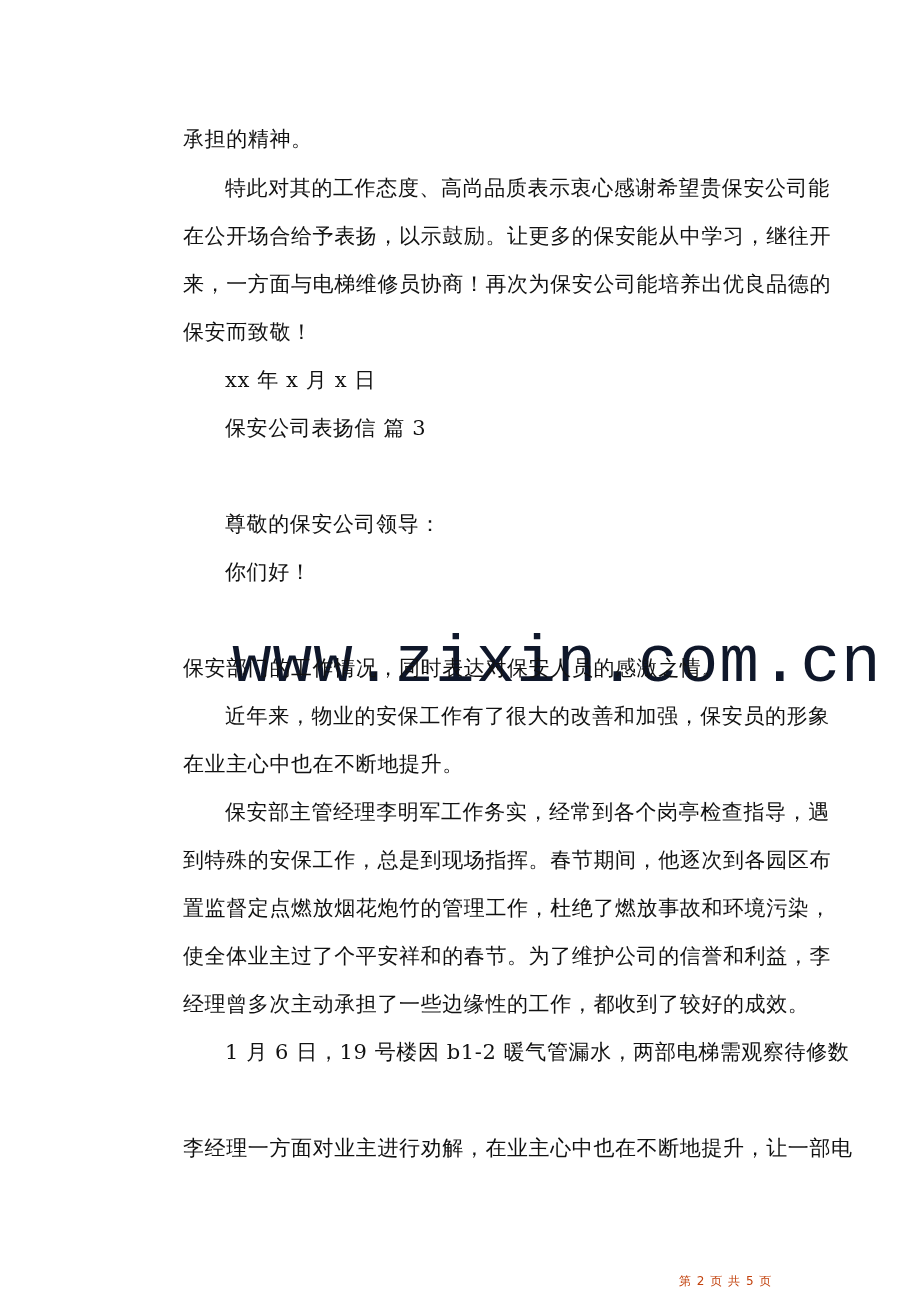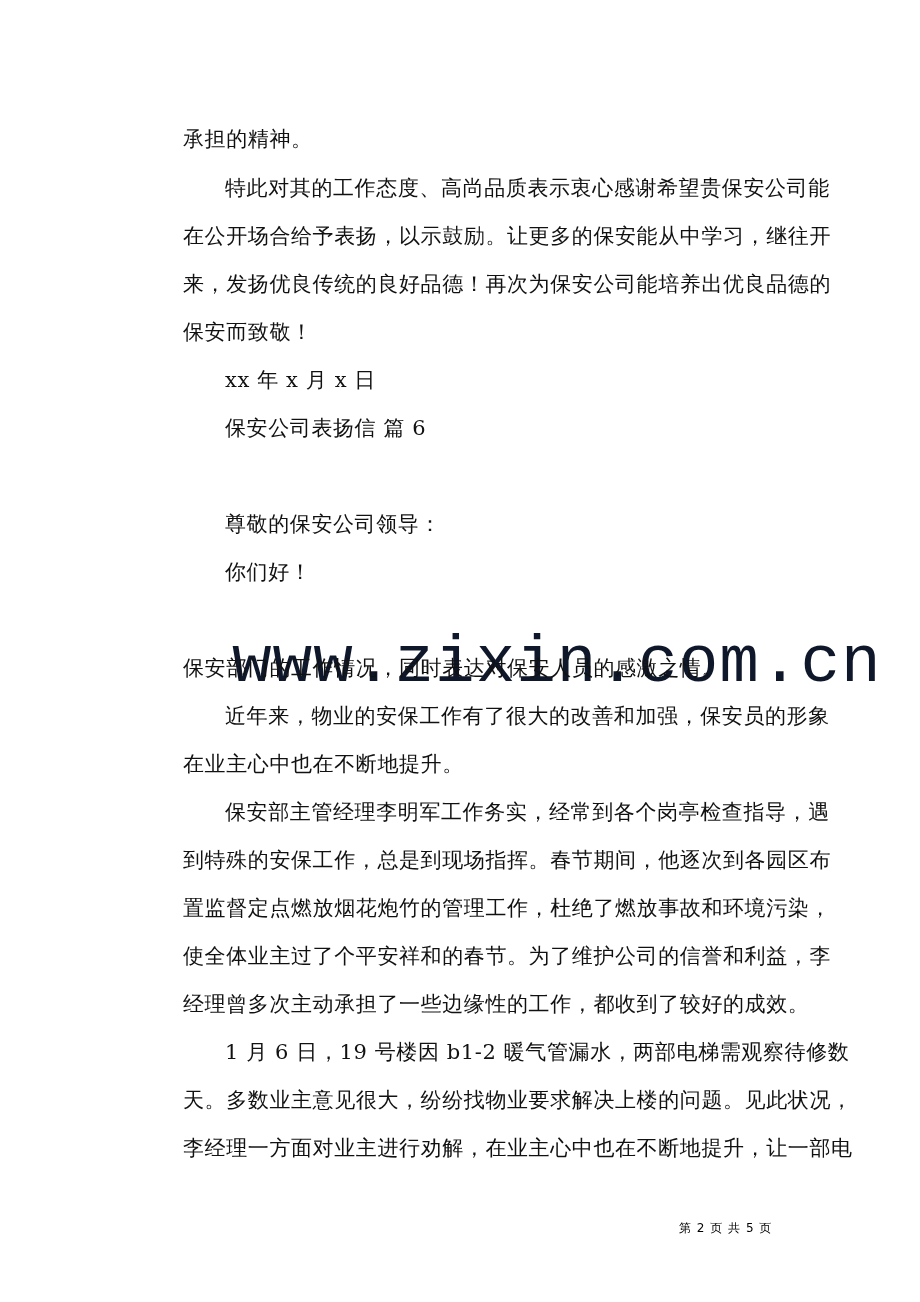--- a/index.html
+++ b/index.html
@@ -53,52 +53,51 @@
       left: 0;
       top: 0;
       width: 920px;
       height: 1302px;
       z-index: 1;
       margin-left: 44px;
     }
     .footer {
       position: absolute;
       left: 679px;
-      top: 1220px;
+      top: 1273px;
       font-family: "DejaVu Sans", "Liberation Sans", sans-serif;
       font-size: 12px;
       line-height: 16px;
-      color: #000000;
+      color: #c2410c;
       white-space: nowrap;
       word-spacing: 2px;
     }
   </style>
 </head>
 <body>
 
 <div class="page">
   <div class="watermark">www.zixin.com.cn</div>
 
   <div class="text-layer">
     <div class="line" style="top:125px">承担的精神。</div>
     <div class="line indent" style="top:174px">特此对其的工作态度、高尚品质表示衷心感谢希望贵保安公司能</div>
     <div class="line" style="top:222px">在公开场合给予表扬，以示鼓励。让更多的保安能从中学习，继往开</div>
-    <div class="line" style="top:270px">来，发扬优良传统的良好品德！再次为保安公司能培养出优良品德的</div>
+    <div class="line" style="top:270px">来，一方面与电梯维修员协商！再次为保安公司能培养出优良品德的</div>
     <div class="line" style="top:318px">保安而致敬！</div>
     <div class="line indent" style="top:366px">xx 年 x 月 x 日</div>
-    <div class="line indent" style="top:414px">保安公司表扬信  篇 6</div>
+    <div class="line indent" style="top:414px">保安公司表扬信  篇 3</div>
     <div class="line indent" style="top:510px">尊敬的保安公司领导：</div>
     <div class="line indent" style="top:558px">你们好！</div>
     <div class="line" style="top:654px">保安部门的工作情况，同时表达对保安人员的感激之情。</div>
     <div class="line indent" style="top:702px">近年来，物业的安保工作有了很大的改善和加强，保安员的形象</div>
     <div class="line" style="top:750px">在业主心中也在不断地提升。</div>
     <div class="line indent" style="top:798px">保安部主管经理李明军工作务实，经常到各个岗亭检查指导，遇</div>
     <div class="line" style="top:846px">到特殊的安保工作，总是到现场指挥。春节期间，他逐次到各园区布</div>
     <div class="line" style="top:894px">置监督定点燃放烟花炮竹的管理工作，杜绝了燃放事故和环境污染，</div>
     <div class="line" style="top:942px">使全体业主过了个平安祥和的春节。为了维护公司的信誉和利益，李</div>
     <div class="line" style="top:990px">经理曾多次主动承担了一些边缘性的工作，都收到了较好的成效。</div>
     <div class="line indent" style="top:1038px">1 月 6 日，19 号楼因 b1-2 暖气管漏水，两部电梯需观察待修数</div>
-    <div class="line" style="top:1086px">天。多数业主意见很大，纷纷找物业要求解决上楼的问题。见此状况，</div>
     <div class="line" style="top:1134px">李经理一方面对业主进行劝解，在业主心中也在不断地提升，让一部电</div>
   </div>
 
   <div class="footer">第 2 页 共 5 页</div>
 </div>
 
 </body></html>

